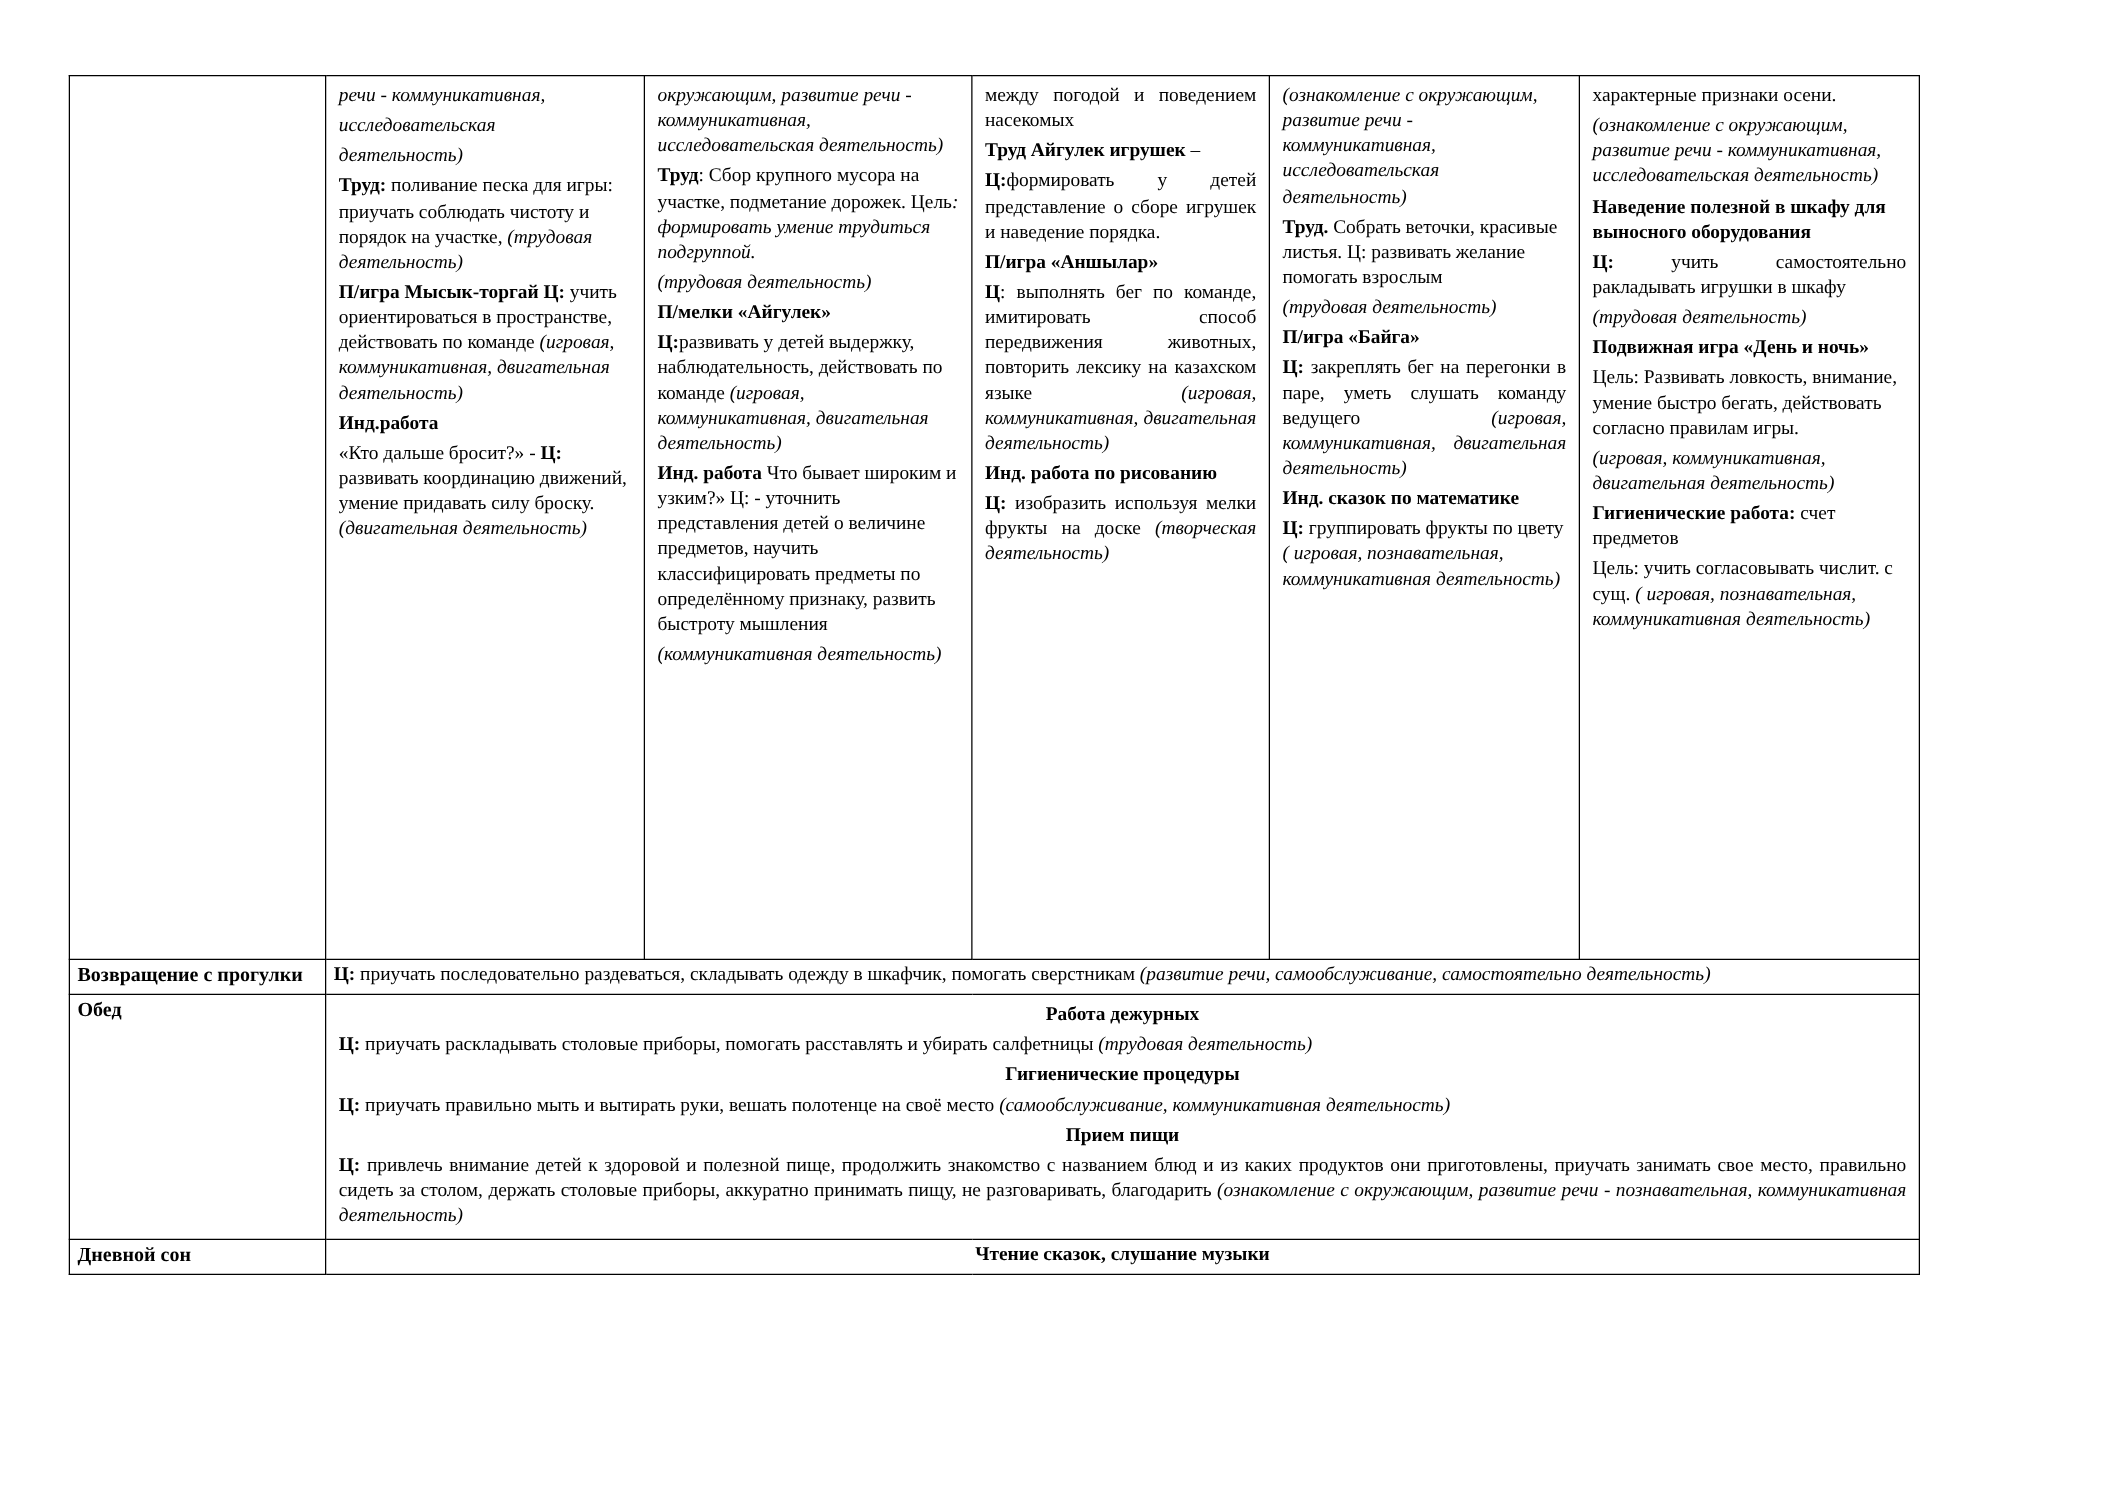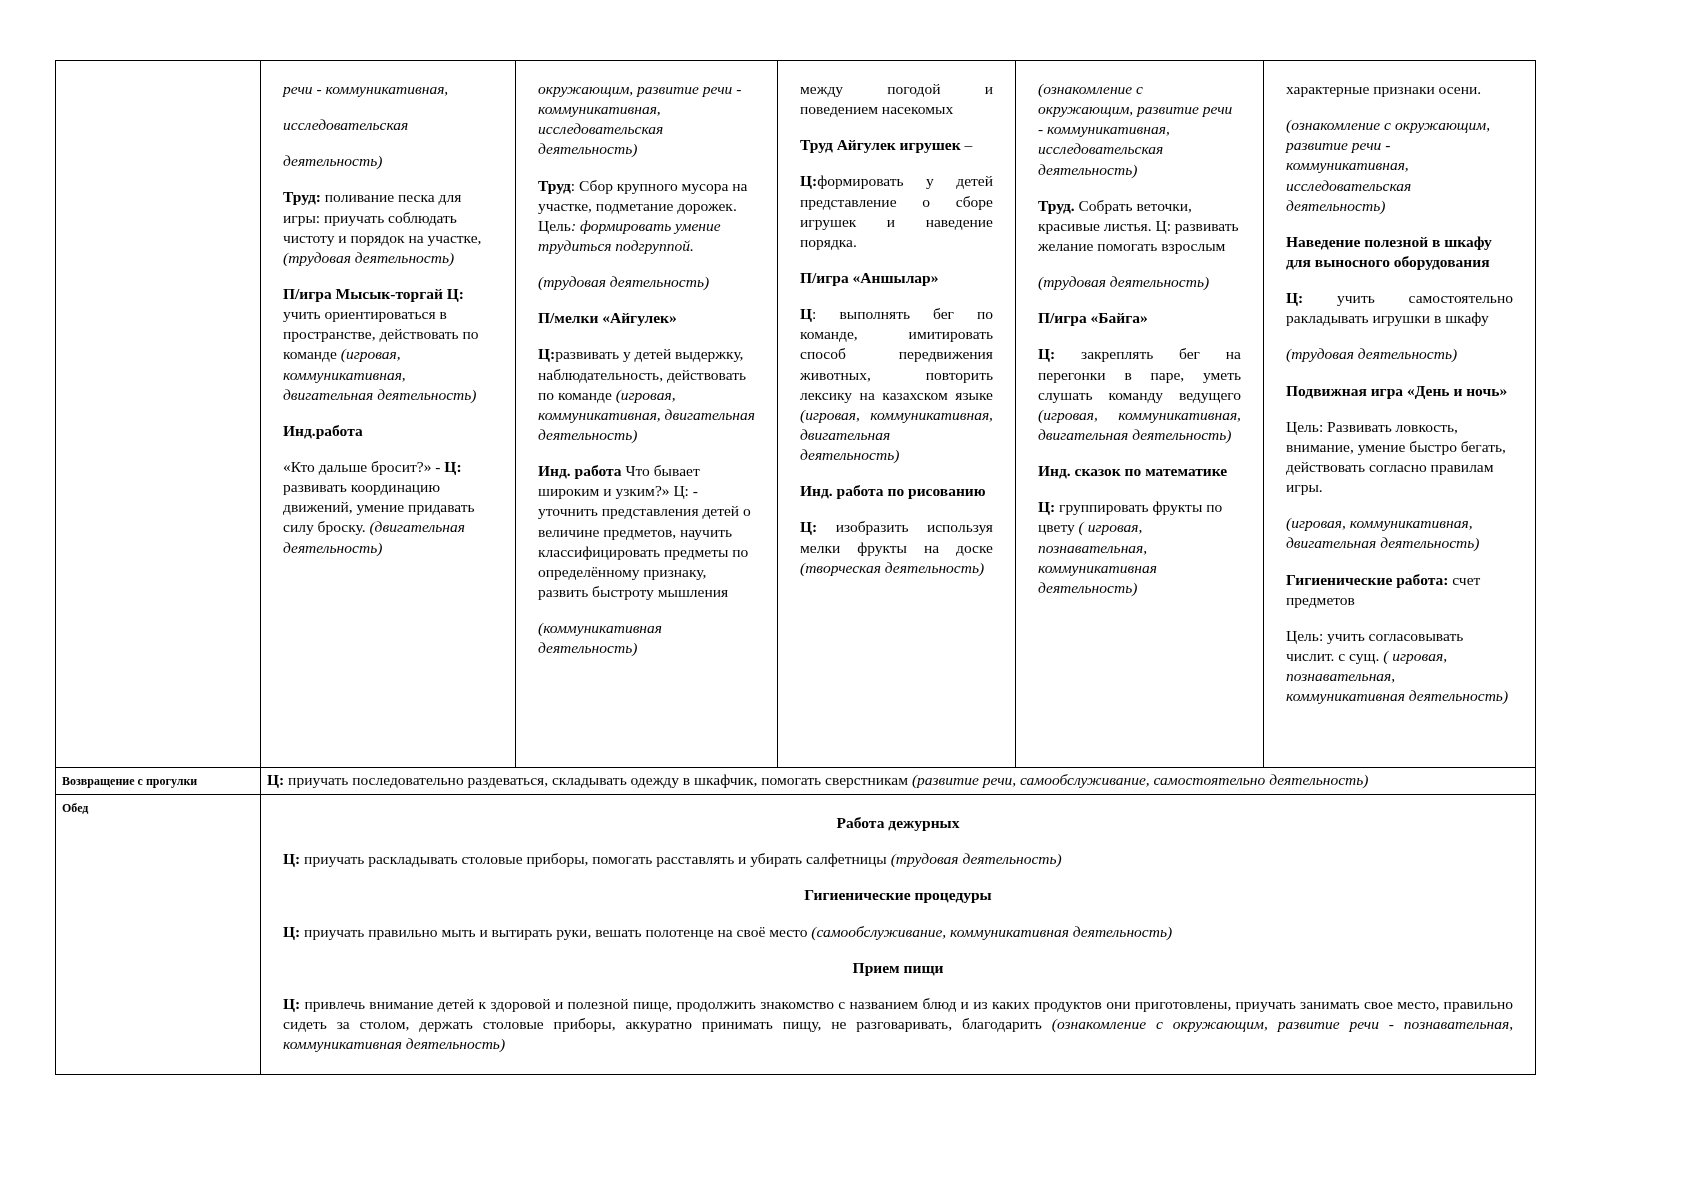--- a/index.html
+++ b/index.html
@@ -40,25 +40,25 @@
   col.c3 { width: 238px; }
   col.c4 { width: 248px; }
   col.c5 { width: 272px; }
 
   .b { font-weight: bold; }
   .i { font-style: italic; }
   .bu { font-weight: bold; }
   .just { text-align: justify; text-align-last: left; }
   .ctr { text-align: center; }
   p.ln {
-    margin: 16px;
+    margin: 4px;
   }
   .rowlabel {
     font-weight: bold;
-    font-size: 12px;
+    font-size: 16px;
     line-height: 1.32;
   }
   .wide {
     font-size: 16px;
     line-height: 1.34;
     padding: 3px 8px 5px 8px;
   }
   .tallcell {
     height: 700px;
   }
@@ -207,16 +207,22 @@
           <p class="ln">
             <span class="b">Ц:</span><span> приучать правильно мыть и вытирать руки, вешать полотенце на своё место </span><span class="i">(самообслуживание, коммуникативная деятельность)</span>
           </p>
           <p class="ln ctr b">Прием пищи</p>
           <p class="ln just">
             <span class="b">Ц:</span><span> привлечь внимание детей к здоровой и полезной  пище,  продолжить знакомство  с названием блюд и из каких продуктов они приготовлены, приучать занимать свое место, правильно сидеть за столом, держать столовые приборы, аккуратно принимать пищу, не разговаривать, благодарить </span><span class="i">(ознакомление с окружающим, развитие речи - познавательная, коммуникативная деятельность)</span>
           </p>
         </td>
       </tr>
 
+      <tr>
+        <td>
+          <span class="rowlabel">Дневной сон</span>
+        </td>
+        <td class="wide ctr b" colspan="5">Чтение сказок, слушание музыки</td>
+      </tr>
 
     </tbody>
   </table>
 </div>
 
 </body></html>

